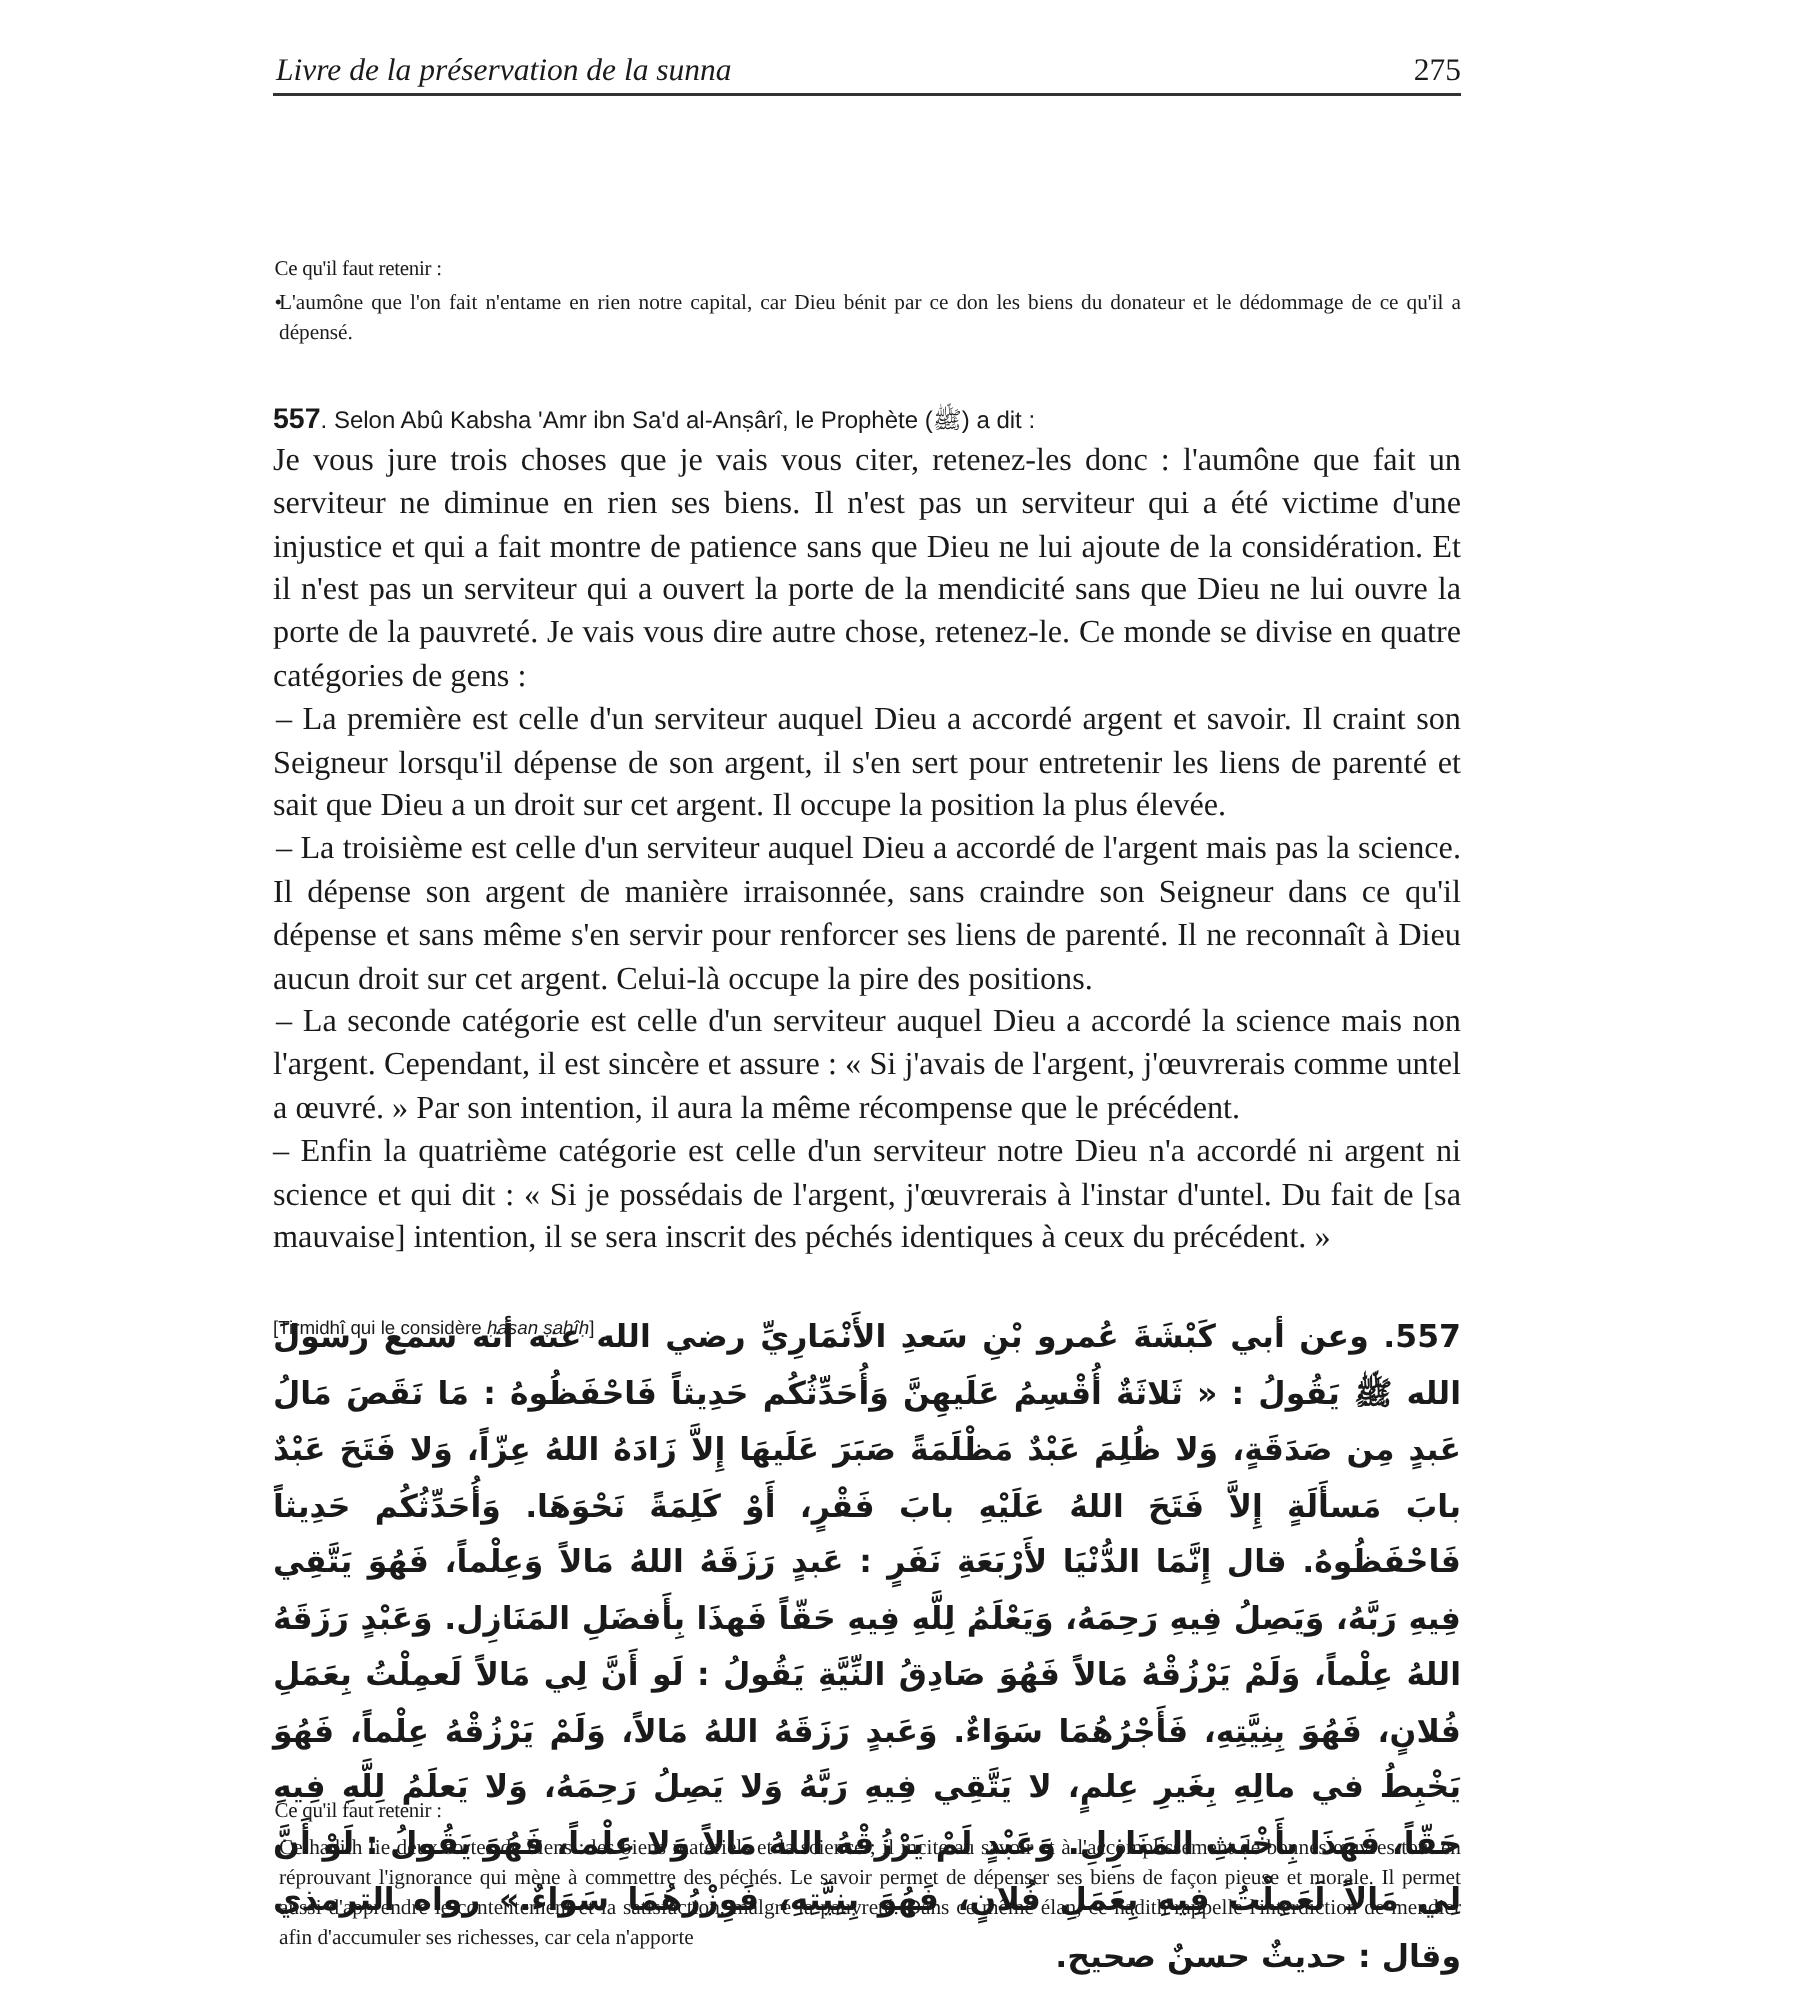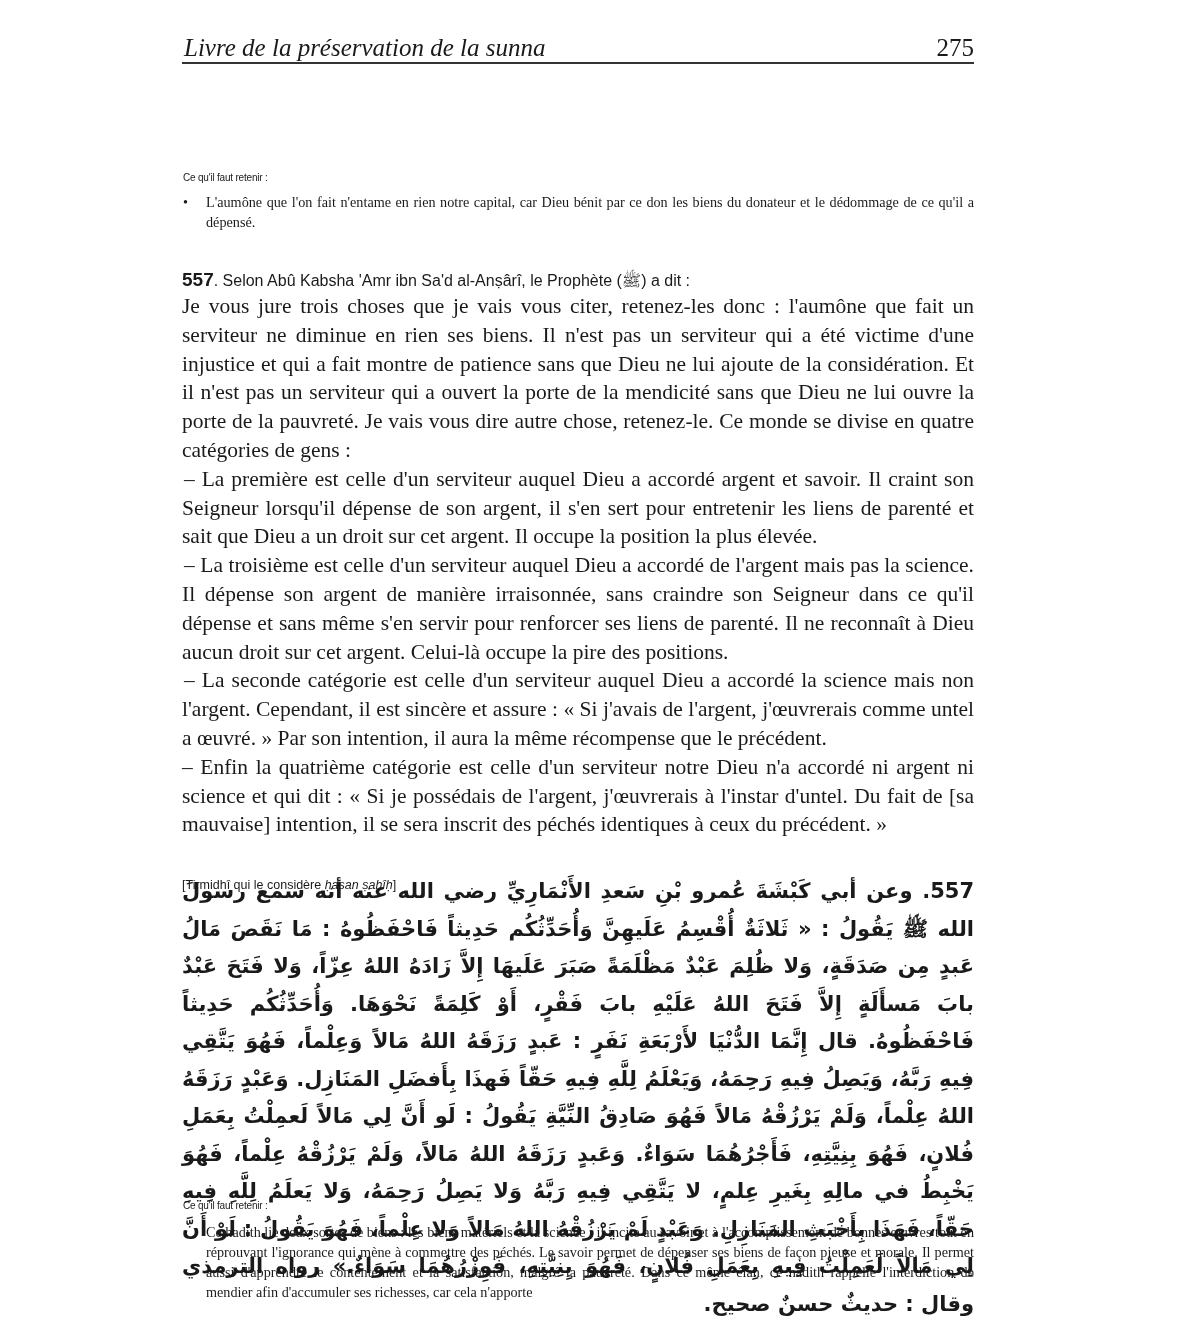--- a/index.html
+++ b/index.html
@@ -1,34 +1,34 @@
 <!DOCTYPE html>
 <html><head>
 <meta charset="utf-8">
 <style>
   html, body { margin: 0; padding: 0; background: #ffffff; }
   body { width: 1200px; height: 1330px; position: relative; overflow: hidden; color: #1a1a1a; }
   .page { position: absolute; left: 182px; top: 0; width: 792px; }
   .running-head { position: absolute; top: 34px; left: 0; width: 792px; height: 26px;
-    font-family: "Liberation Serif", serif; font-size: 25px; }
+    font-family: "Liberation Serif", serif; font-size: 21px; }
   .running-title { position: absolute; left: 2px; top: 0; font-style: italic; }
   .page-number { position: absolute; right: 0; top: 0; text-align: right; }
   .head-rule { position: absolute; top: 62px; left: 0; width: 792px; height: 0;
     border-top: 2px solid #333; }
 
   .arabic { position: absolute; left: 0; width: 792px; direction: rtl; text-align: justify;
     font-family: "DejaVu Sans", sans-serif; font-weight: bold; font-size: 21px; line-height: 35px;
     text-align-last: right; }
   .arabic .num { unicode-bidi: isolate; }
-  .retenir-label { position: absolute; left: 1px; font-family: Liberation Sans, sans-serif;
-    font-size: 10px; letter-spacing: -0.2px; }
+  .retenir-label { position: absolute; left: 1px; font-family: Liberation Serif, serif;
+    font-size: 14px; letter-spacing: -0.2px; }
   .bullet-text { position: absolute; left: 0; width: 792px; font-family: "Liberation Serif", serif;
     font-size: 14.2px; line-height: 20px; text-align: justify; }
   .bullet-text .dot { position: absolute; left: 1px; top: 0; }
-  .bullet-text p { margin: 0 0 0 24px; }
+  .bullet-text p { margin: 0 0 0 4px; }
 
   .hadith-head { position: absolute; left: 0; top: 269px; font-family: "Liberation Sans", sans-serif;
     font-size: 16px; }
   .hadith-head .n { font-weight: bold; font-size: 19px; }
   .translation { position: absolute; left: 0; top: 292px; width: 792px; font-family: "Liberation Serif", serif;
     font-size: 21.5px; line-height: 28.8px; text-align: justify; }
   .translation p { margin: 0; }
   .translation p.dash { text-indent: 2px; font-family: Liberation Serif, serif; }
   .source { position: absolute; left: 0; top: 844px; font-family: "Liberation Sans", sans-serif;
     font-size: 12.5px; margin-top: 34px; }

